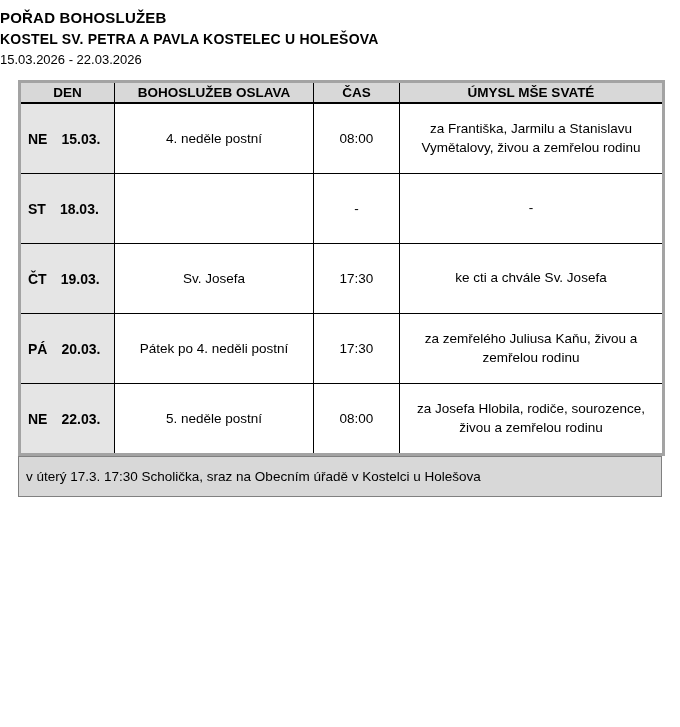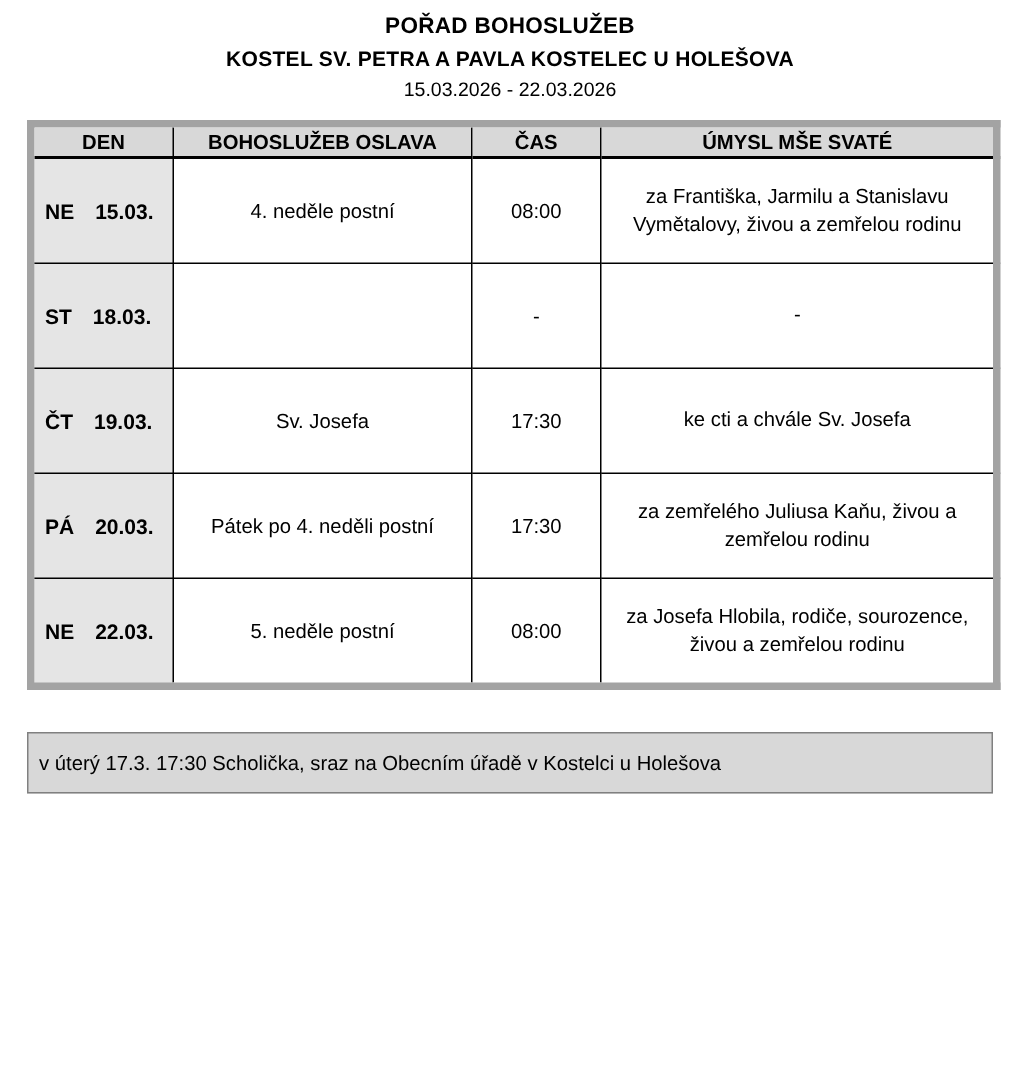--- a/index.html
+++ b/index.html
@@ -1,31 +1,31 @@
 <!DOCTYPE html>
 <html><head>
 <meta charset="utf-8">
 <style>
   html,body{margin:0;padding:0;}
   body{
     width:680px;height:727px;background:#ffffff;color:#000;
     font-family:"Liberation Sans", sans-serif;
     -webkit-font-smoothing:antialiased;
   }
-  .doc-header{text-align:center;padding-top:9px;}
+  .doc-header{text-align:left;padding-top:9px;}
   .doc-title{font-size:15px;font-weight:bold;letter-spacing:.2px;}
   .doc-church{font-size:14px;font-weight:bold;margin-top:5px;letter-spacing:.2px;}
   .doc-range{font-size:13px;margin-top:5px;}
 
   table.schedule{
     border-collapse:collapse;
     margin:13px 18px 0 18px;
     width:644px;
     table-layout:fixed;
-    border:5px solid #a3a3a3;
+    border:3px solid #a3a3a3;
   }
   .schedule th,.schedule td{
     border:1px solid #000;
     font-size:13.5px;
     vertical-align:middle;
     padding:2px 5px;
     overflow:hidden;
   }
   .schedule th{
     background:#d8d8d8;
@@ -45,21 +45,21 @@
     background:#e5e5e5;
     font-weight:bold;
     font-size:14px;
     padding-left:7px;
   }
   .day-wrap{display:flex;align-items:center;gap:14px;}
   td.cel-cell,td.time-cell,td.int-cell{text-align:center;}
   td.int-cell{padding:2px 8px;line-height:1.35;}
 
   .footer-note{
-    margin:28px 18px 0 18px;
+    margin:0 18px 0 18px;
     width:628px;
     background:#d8d8d8;
     border:1px solid #808080;
     font-size:13.5px;
     padding:12px 7px;
     box-sizing:content-box;
   }
 </style>
 </head>
 <body>

